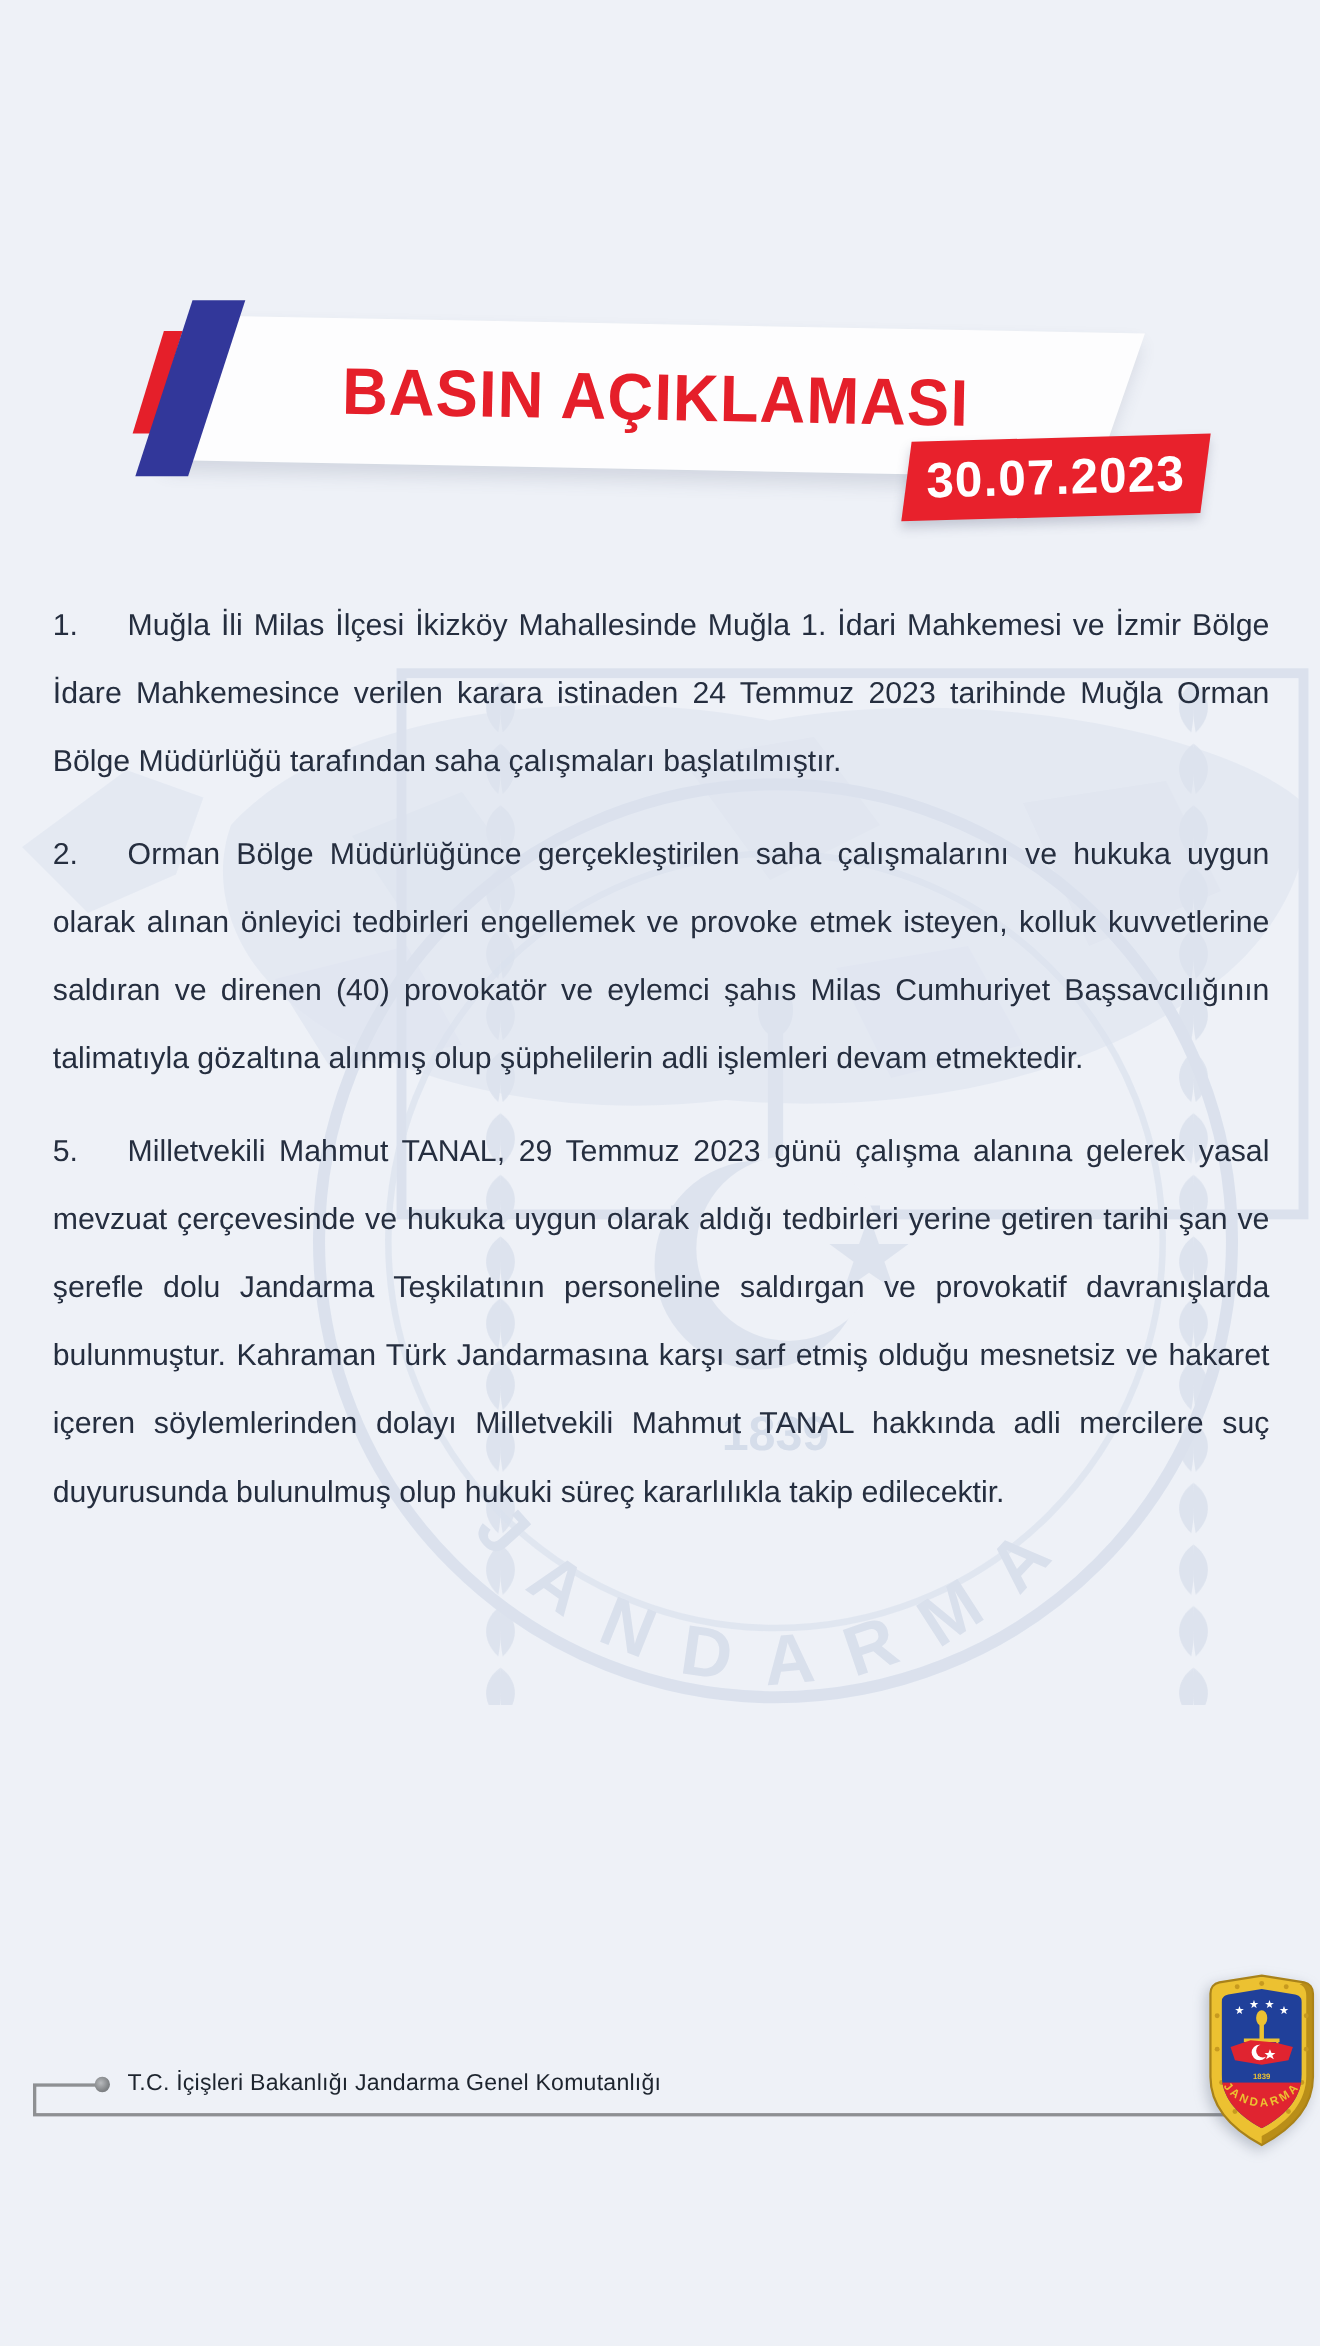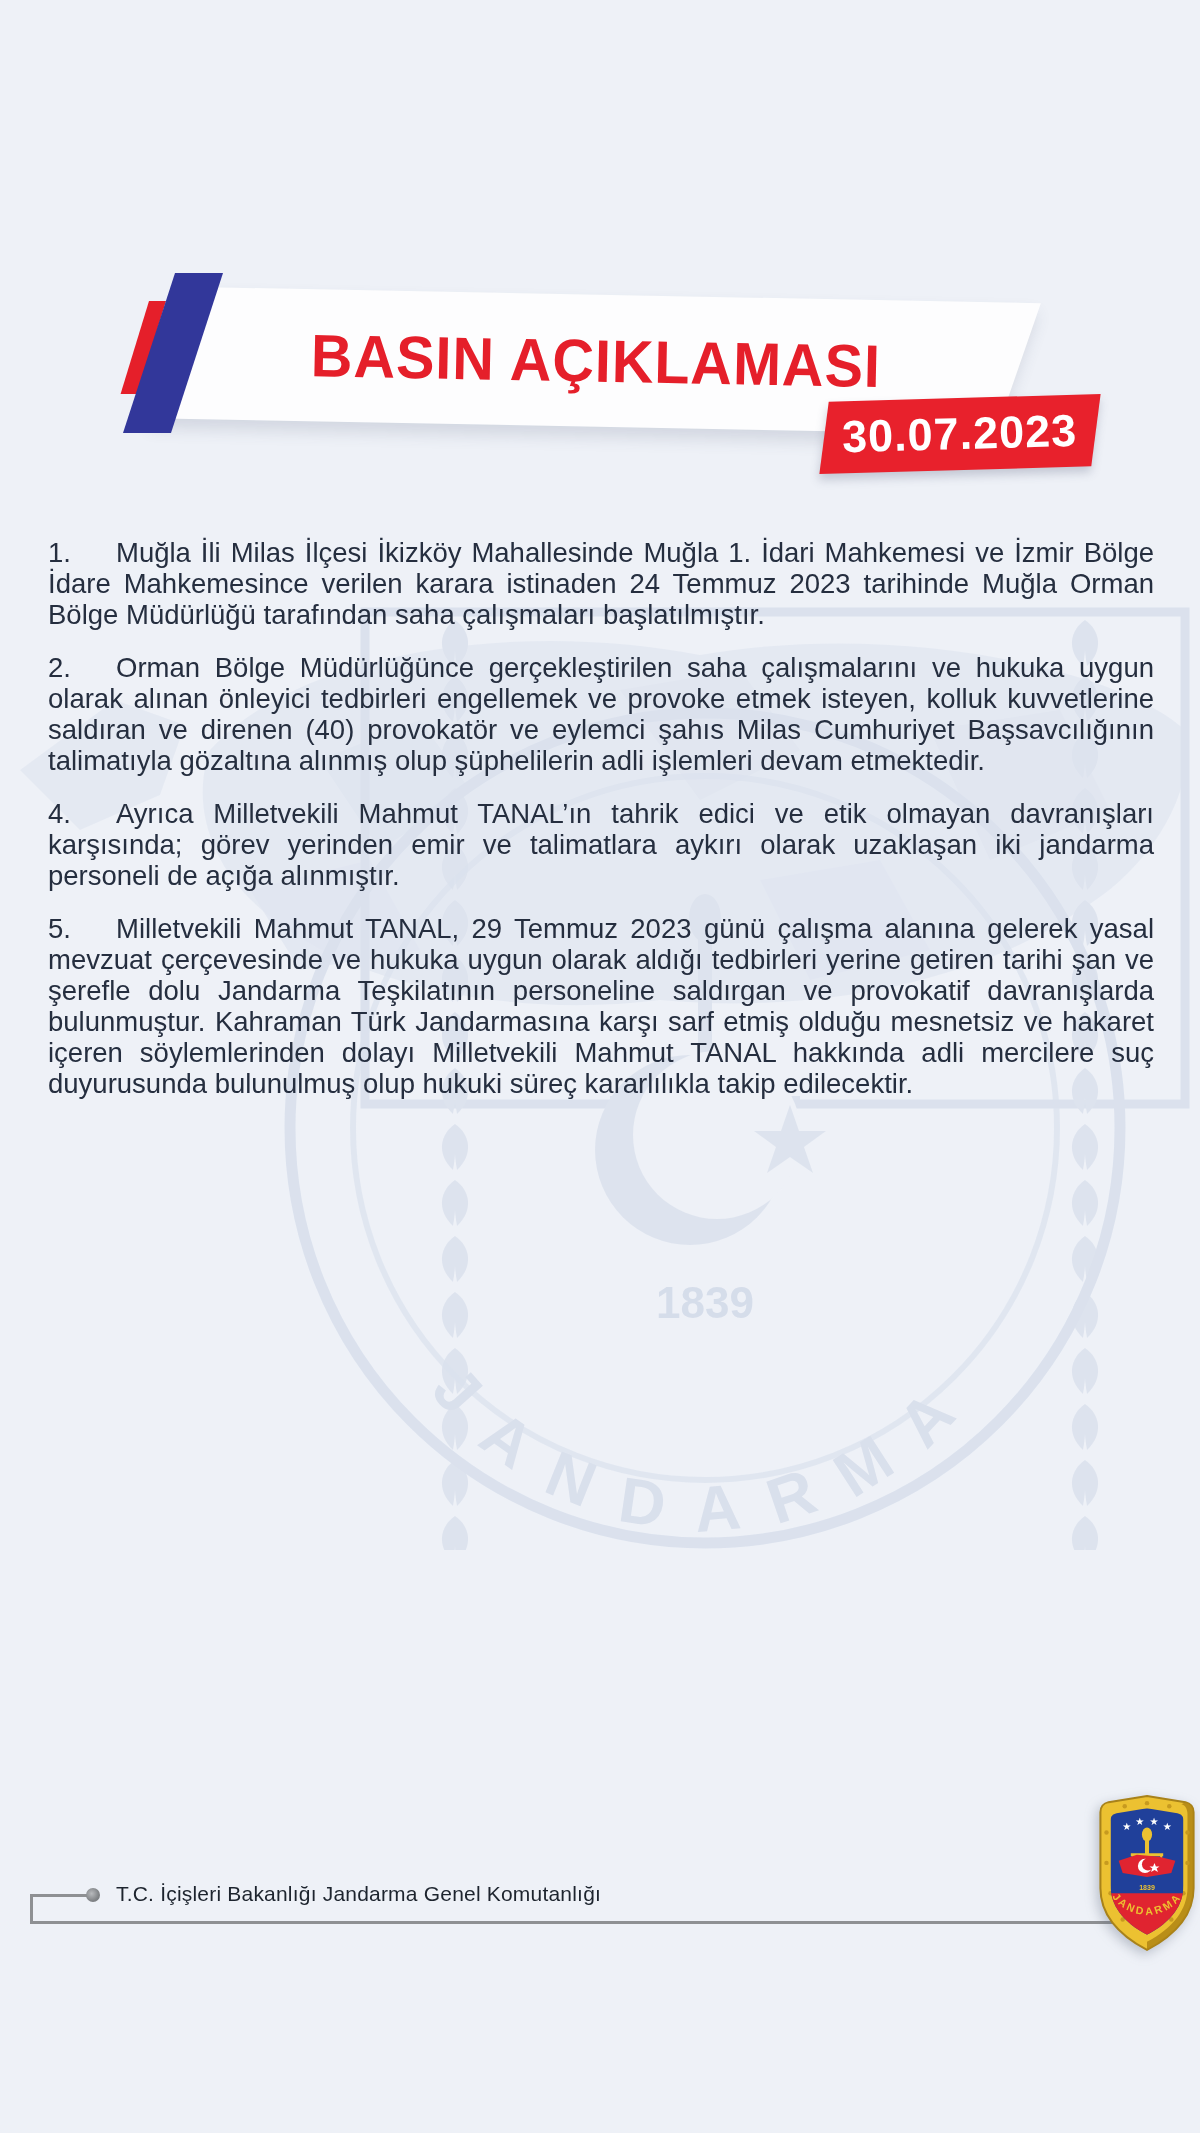--- a/index.html
+++ b/index.html
@@ -34,21 +34,21 @@
     background:#e8212c;transform:rotate(-1.6deg) skewX(-9deg);
     box-shadow:0 6px 10px rgba(70,80,110,.25);z-index:4;
     display:flex;align-items:center;justify-content:center;
   }
   .date-badge span{
     transform:skewX(9deg);font-size:45px;font-weight:700;color:#fff;letter-spacing:1px;
   }
   
   #press-body{
     position:absolute;left:48px;top:537px;width:1106px;z-index:5;
-    color:#252e3f;font-size:27.5px;line-height:31px;
+    color:#252e3f;font-size:27.5px;line-height:62px;
   }
   .para{margin:0 0 22px 0;text-align:justify;}
   .pnum{display:inline-block;width:68px;}
   .closing{margin-top:32px;text-align:center;}
   
   .foot-line-long{position:absolute;left:30px;top:1921px;width:1102px;height:3px;background:#8e9093;z-index:5;}
   .foot-line-vert{position:absolute;left:30px;top:1896px;width:3px;height:27px;background:#8e9093;z-index:5;}
   .foot-line-short{position:absolute;left:30px;top:1894px;width:60px;height:3px;background:#8e9093;z-index:5;}
   .foot-bullet{
     position:absolute;left:86px;top:1888px;width:14px;height:14px;border-radius:50%;
@@ -107,21 +107,20 @@
   <div class="banner">
     <div class="banner-title">BASIN AÇIKLAMASI</div>
   </div>
   <div class="date-badge">
     <span>30.07.2023</span>
   </div>
 
   <div id="press-body">
     <p class="para"><span class="pnum">1.</span><span>Muğla İli Milas İlçesi İkizköy Mahallesinde Muğla 1. İdari Mahkemesi ve İzmir Bölge İdare Mahkemesince verilen karara istinaden 24 Temmuz 2023 tarihinde Muğla Orman Bölge Müdürlüğü tarafından saha çalışmaları başlatılmıştır.</span></p>
     <p class="para"><span class="pnum">2.</span><span>Orman Bölge Müdürlüğünce gerçekleştirilen saha çalışmalarını ve hukuka uygun olarak alınan önleyici tedbirleri engellemek ve provoke etmek isteyen, kolluk kuvvetlerine saldıran ve direnen (40) provokatör ve eylemci şahıs Milas Cumhuriyet Başsavcılığının talimatıyla gözaltına alınmış olup şüphelilerin adli işlemleri devam etmektedir.</span></p>
-    <p class="para"><span class="pnum">4.</span><span>Ayrıca Milletvekili Mahmut TANAL’ın tahrik edici ve etik olmayan davranışları karşısında; görev yerinden emir ve talimatlara aykırı olarak uzaklaşan iki jandarma personeli de açığa alınmıştır.</span></p>
     <p class="para"><span class="pnum">5.</span><span>Milletvekili Mahmut TANAL, 29 Temmuz 2023 günü çalışma alanına gelerek yasal mevzuat çerçevesinde ve hukuka uygun olarak aldığı tedbirleri yerine getiren tarihi şan ve şerefle dolu Jandarma Teşkilatının personeline saldırgan ve provokatif davranışlarda bulunmuştur. Kahraman Türk Jandarmasına karşı sarf etmiş olduğu mesnetsiz ve hakaret içeren söylemlerinden dolayı Milletvekili Mahmut TANAL hakkında adli mercilere suç duyurusunda bulunulmuş olup hukuki süreç kararlılıkla takip edilecektir.</span></p>
   </div>
 
   <div class="foot-line-short"></div>
   <div class="foot-line-vert"></div>
   <div class="foot-line-long"></div>
   <div class="foot-bullet"></div>
   <div class="footer-org">T.C. İçişleri Bakanlığı Jandarma Genel Komutanlığı</div>
 
   <svg id="emblem" viewBox="0 0 100 160" aria-hidden="true">

